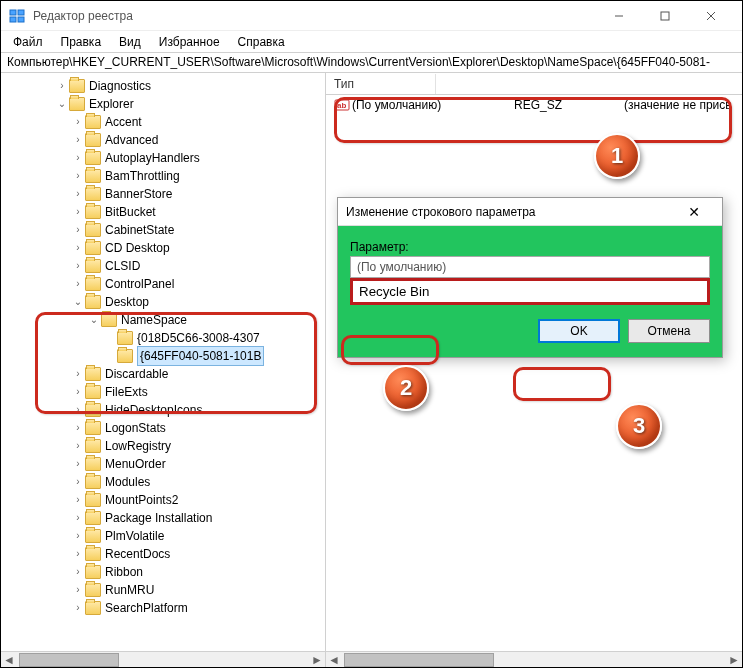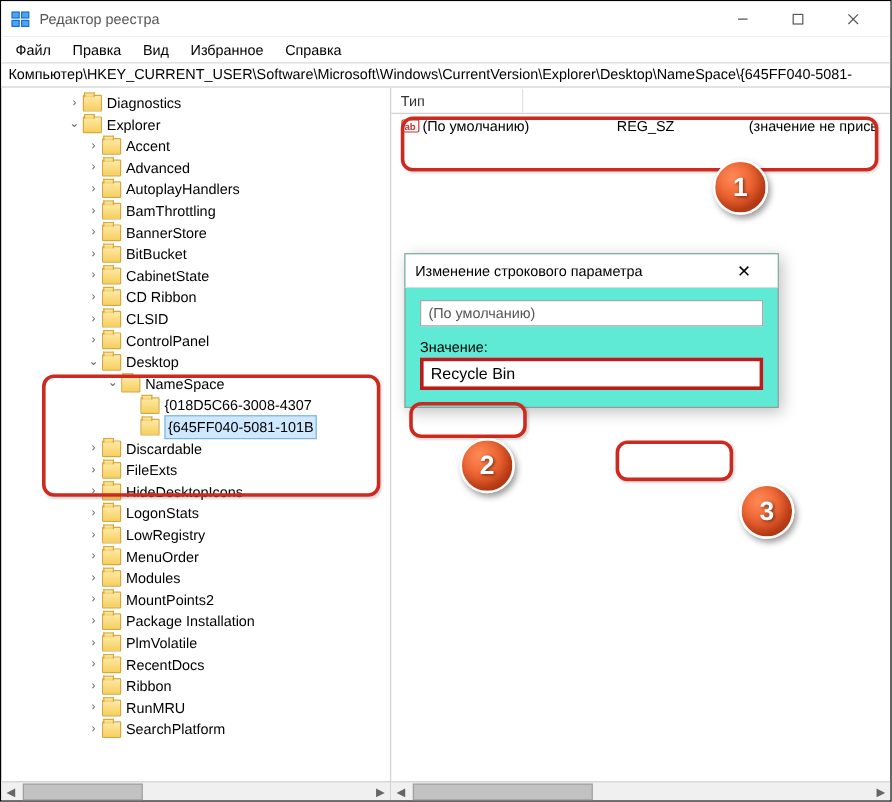--- a/index.html
+++ b/index.html
@@ -103,23 +103,23 @@
   }
   .folder::before {
     content:''; position:absolute; top:-3px; left:0; width:7px; height:3px;
     background: linear-gradient(to bottom, #ffe9a8, #f6cf5e);
     border:1px solid #d6a93a; border-bottom:none;
   }
   .label.sel { background:#cde8ff; border:1px solid #7bb3e0; padding:0 2px;}
   
   .dialog {
     position: absolute;
-    left: 336px; top: 210px;
-    width: 312px;
-    background: #5eead4;
+    left: 336px; top: 196px;
+    width: 386px;
+    background: #22c55e;
     border: 1px solid #9a9a9a;
     box-shadow: 3px 3px 12px rgba(0,0,0,0.25);
     font-size: 12px;
   }
   .dlg-title {
     height: 28px; display:flex; align-items:center; padding: 0 8px;
     background:#fff; border-bottom:1px solid #ddd;
   }
   .dlg-close { margin-left:auto; width:40px; text-align:center; font-size:14px; }
   .dlg-body { padding: 10px 12px 14px; }
@@ -263,21 +263,21 @@
     <div class="row">
       <span class="exp">›</span>
       <span class="folder"></span>
       <span class="label">CabinetState</span>
     </div>
         </div>
         <div class="node" style="padding-left:64px">
     <div class="row">
       <span class="exp">›</span>
       <span class="folder"></span>
-      <span class="label">CD Ribbon</span>
+      <span class="label">CD Desktop</span>
     </div>
         </div>
         <div class="node" style="padding-left:64px">
     <div class="row">
       <span class="exp">›</span>
       <span class="folder"></span>
       <span class="label">CLSID</span>
     </div>
         </div>
         <div class="node" style="padding-left:64px">
@@ -447,23 +447,31 @@
     </div>
   </div>
 </div>
 
 <div class="dialog">
   <div class="dlg-title">
     <span>Изменение строкового параметра</span>
     <span class="dlg-close">✕</span>
   </div>
   <div class="dlg-body">
+    <div class="dlg-label">Параметр:</div>
     <div class="dlg-field-ro">(По умолчанию)</div>
-    <div class="dlg-label" style="margin-top:10px;">Значение:</div>
     <input class="dlg-field" value="Recycle Bin" style="">
+    <div class="dlg-btns">
+      <div class="dlg-btn def">
+          <span>OK</span>
+        </div>
+      <div class="dlg-btn">
+          <span>Отмена</span>
+        </div>
+    </div>
   </div>
 </div>
 
 <div class="ring" style="left:333px; top:96px; width:398px; height:46px;"></div>
 <div class="ring" style="left:34px; top:311px; width:282px; height:102px;"></div>
 <div class="ring" style="left:340px; top:334px; width:98px; height:30px;"></div>
 <div class="ring" style="left:512px; top:366px; width:98px; height:34px;"></div>
 
 <div class="badge" style="left:593px; top:132px;">
     <span>1</span>

